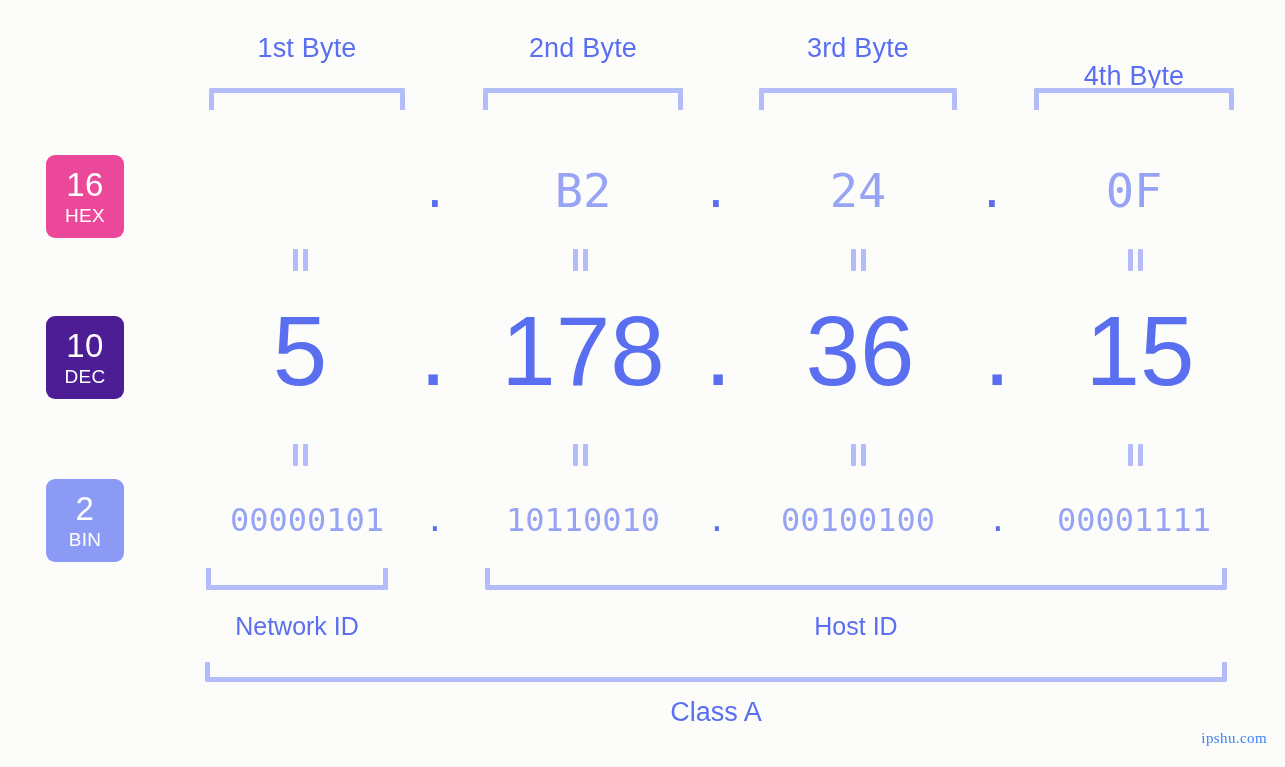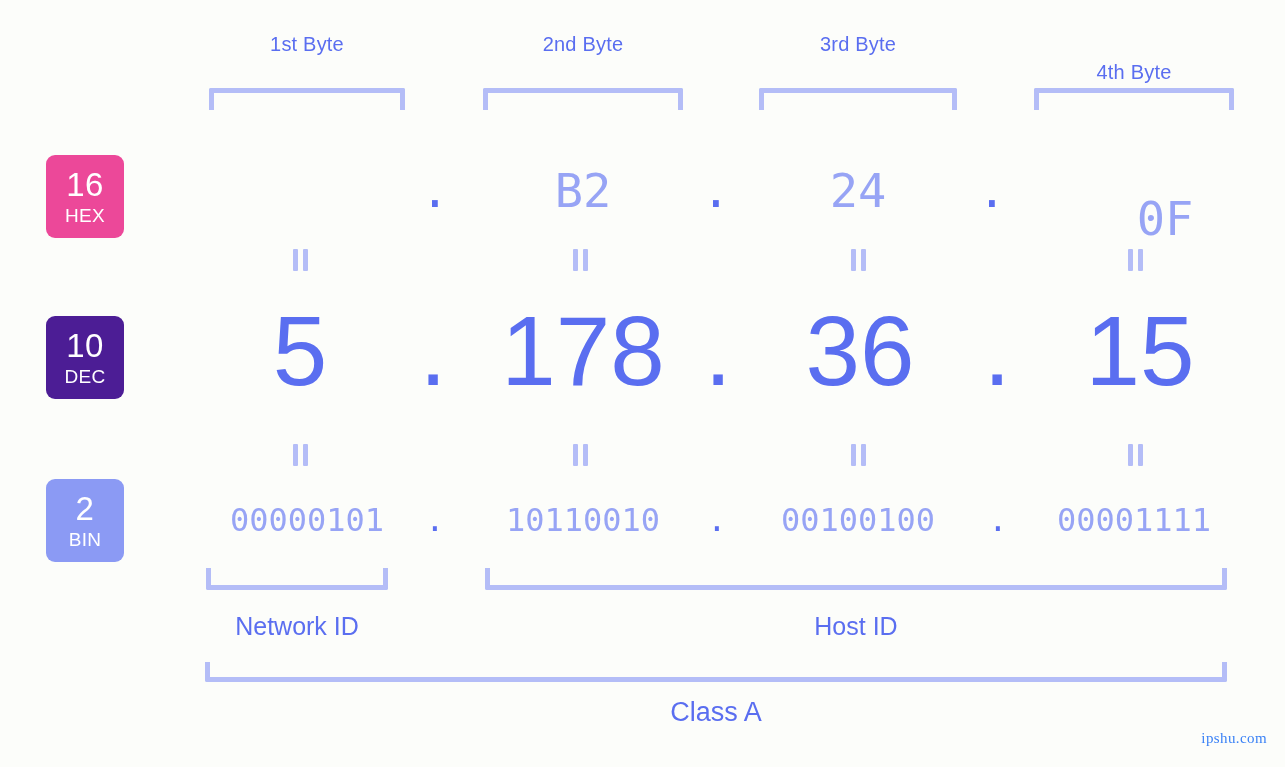--- a/index.html
+++ b/index.html
@@ -14,21 +14,21 @@
   }
 
   .stage { position: absolute; inset: 0; }
 
   
   .byte-label {
     position: absolute;
     top: 33px;
     width: 260px;
     text-align: center;
-    font-size: 20px;
+    font-size: 27px;
     color: #5a6ef0;
     letter-spacing: 0.2px;
   }
 
   
   .top-bracket {
     position: absolute;
     top: 88px;
     height: 22px;
     border-top: 5px solid #b4bdf7;
@@ -229,21 +229,21 @@
     <div class="num">2</div>
     <div class="nm">BIN</div>
   </div>
 
   <div class="row" id="row-hex">
     <div class="dot" id="hd0" style="left: 265px;">.</div>
     <div class="cell" id="hx1" style="left: 333px;">B2</div>
     <div class="dot" id="hd1" style="left: 546px;">.</div>
     <div class="cell" id="hx2" style="left: 608px;">24</div>
     <div class="dot" id="hd2" style="left: 822px;">.</div>
-    <div class="cell" id="hx3" style="left: 915px; margin-top: 28px;">0F</div>
+    <div class="cell" id="hx3" style="left: 884px;">0F</div>
   </div>
 
   <div class="eq" id="eq-a0" style="left: 289px; top: 248px;">
       <span class="a"></span>
       <span class="b"></span>
     </div>
   <div class="eq" id="eq-a1" style="left: 569px; top: 248px;">
       <span class="a"></span>
       <span class="b"></span>
     </div>

